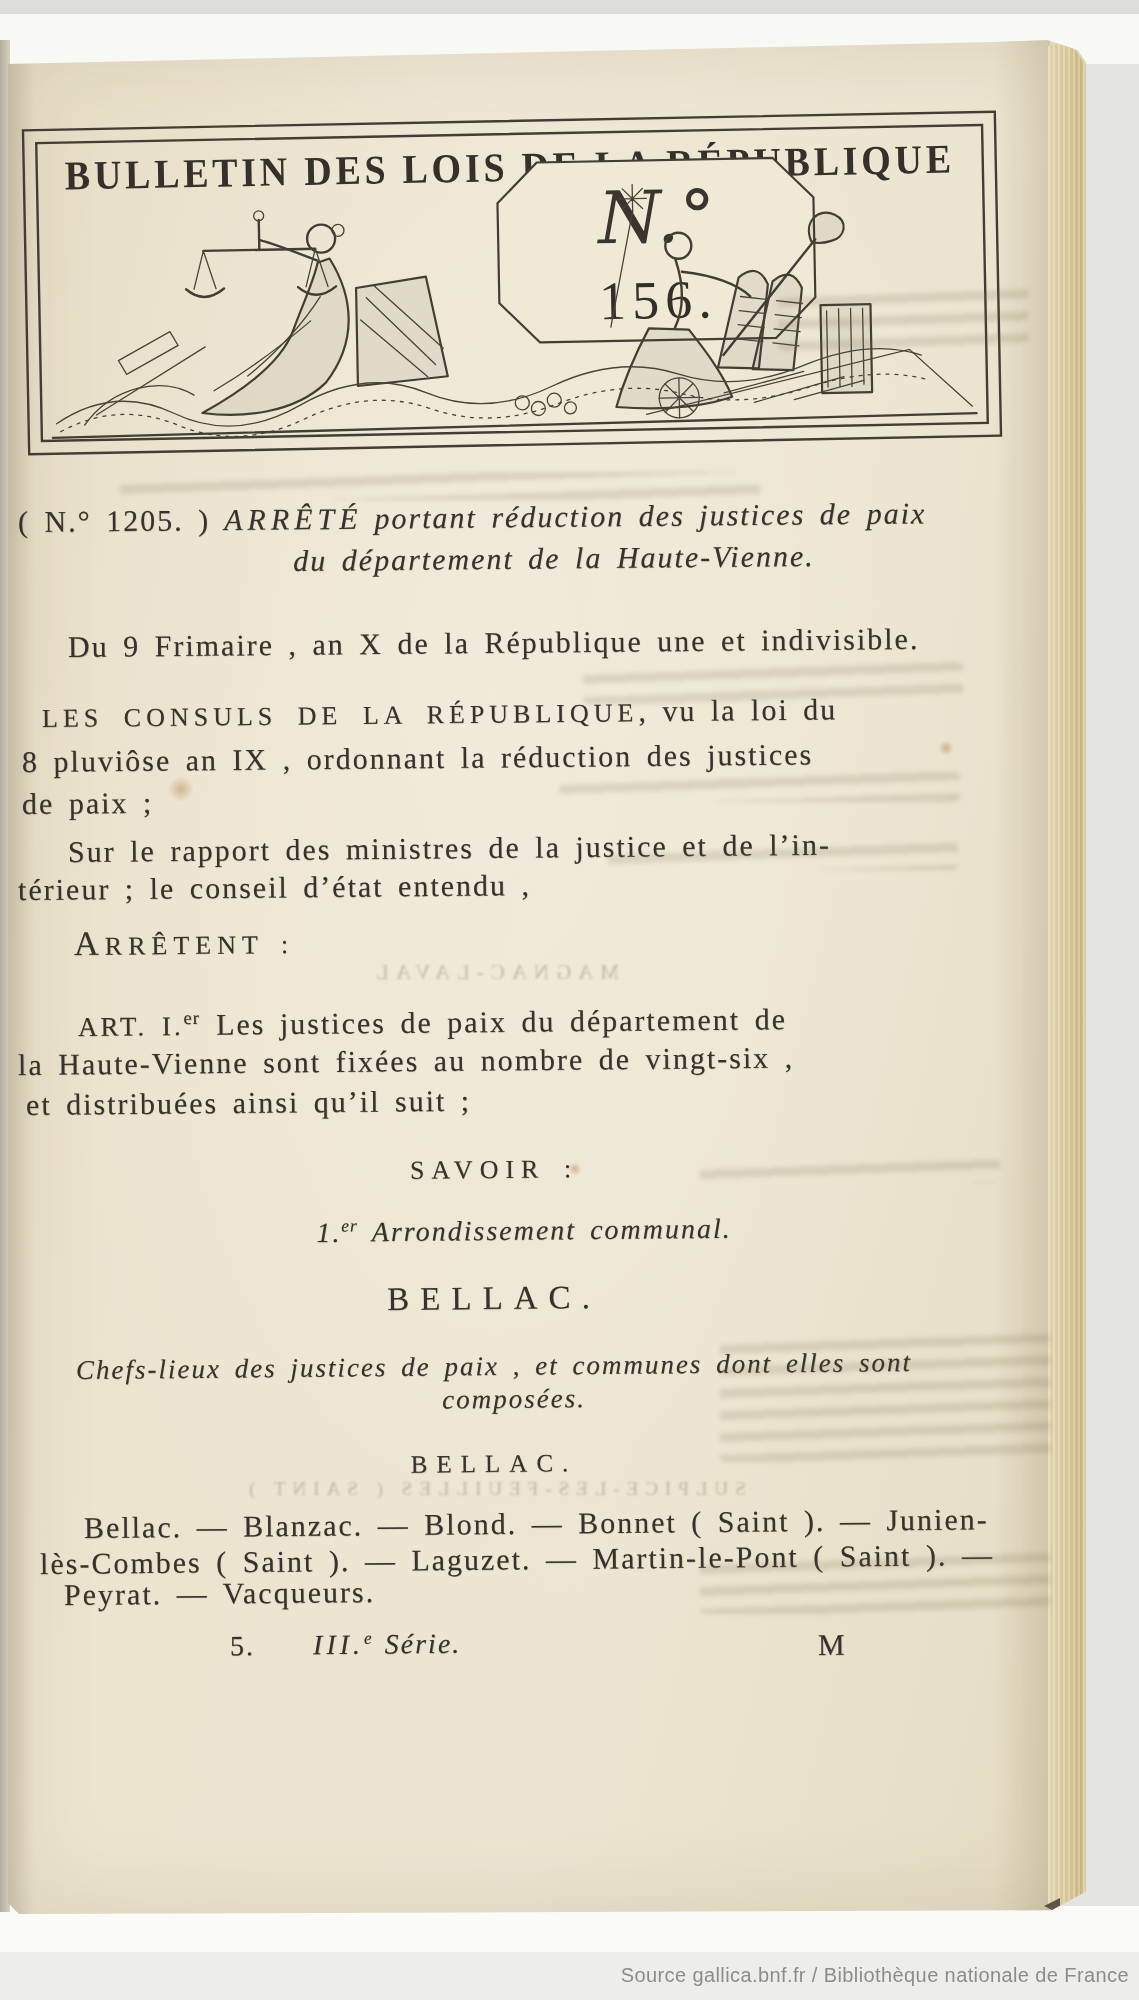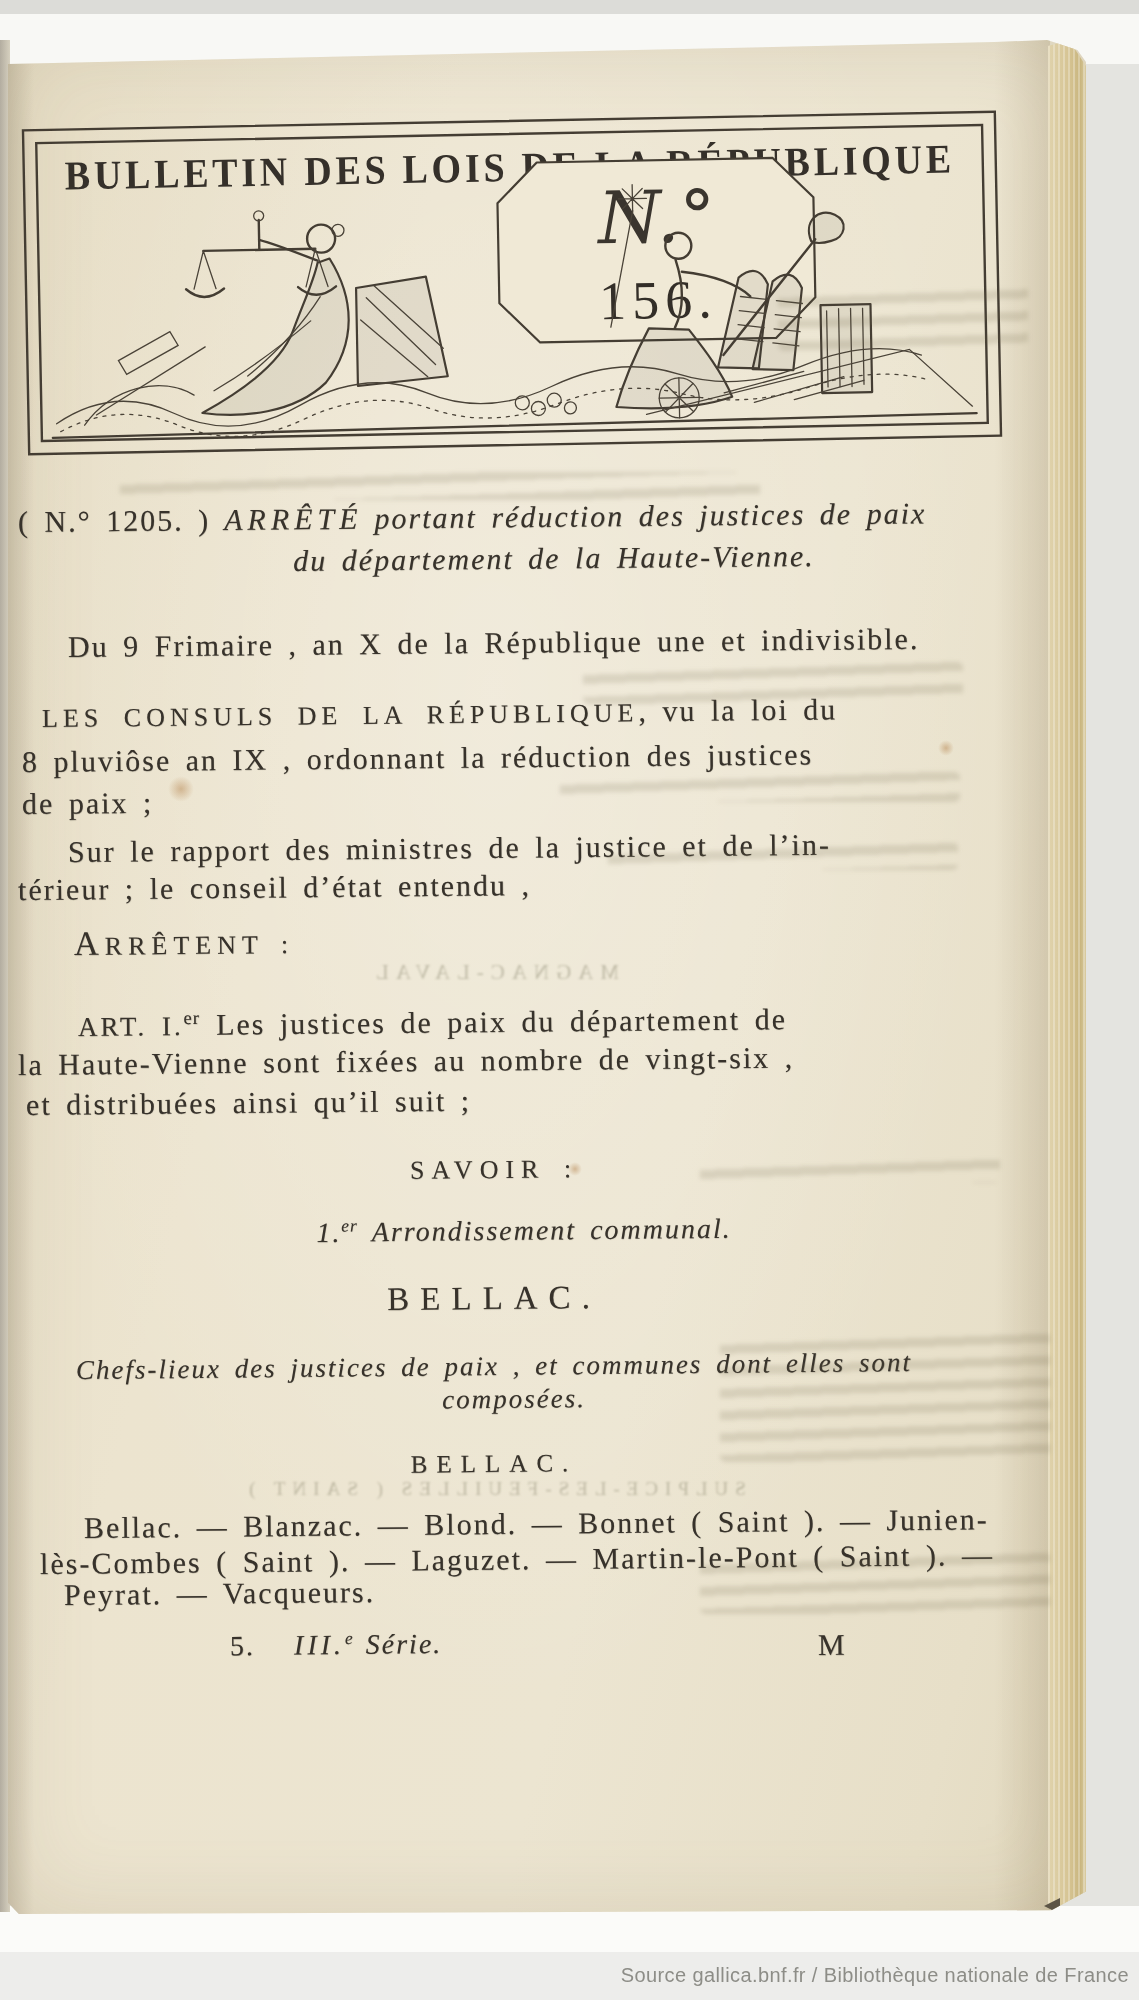--- a/index.html
+++ b/index.html
@@ -185,21 +185,21 @@
 
     <div class="line center italic" style="top:1311px;font-size:27px;">Chefs-lieux des justices de paix , et communes dont elles sont</div>
     <div class="line center italic" style="top:1344px;padding-left:40px;width:912px;font-size:27px;">composées.</div>
 
     <div class="line center heading-small" style="top:1410px;">BELLAC.</div>
 
     <div class="line" style="top:1471px;left:66px;">Bellac. — Blanzac. — Blond. — Bonnet ( Saint ). — Junien-</div>
     <div class="line" style="top:1507px;left:22px;">lès-Combes ( Saint ). — Laguzet. — Martin-le-Pont ( Saint ). —</div>
     <div class="line" style="top:1538px;left:46px;">Peyrat. — Vacqueurs.</div>
 
-    <div class="line" style="top:1590px;left:212px;font-size:28px;"><span>5.</span><span class="italic" style="margin-left:39px;letter-spacing:4px;">III.</span><sup class="italic">e</sup><span class="italic" style="margin-left:12px;">Série.</span></div>
+    <div class="line" style="top:1590px;left:212px;font-size:28px;"><span>5.</span><span class="italic" style="margin-left:58px;letter-spacing:4px;">III.</span><sup class="italic">e</sup><span class="italic" style="margin-left:12px;">Série.</span></div>
     <div class="line" style="top:1588px;left:800px;font-size:30px;">M</div>
 
     <div class="ghost" style="top:920px;">MAGNAC-LAVAL</div>
     <div class="ghost" style="top:1438px;font-size:19px;">SULPICE-LES-FEUILLES ( SAINT )</div>
   </div>
 
   <div class="smudge" style="top:432px;left:112px;width:640px;height:28px;"></div>
   <div class="smudge" style="top:245px;left:770px;width:250px;height:66px;"></div>
   <div class="smudge" style="top:622px;left:575px;width:380px;height:42px;"></div>
   <div class="smudge" style="top:732px;left:552px;width:400px;height:30px;"></div>

